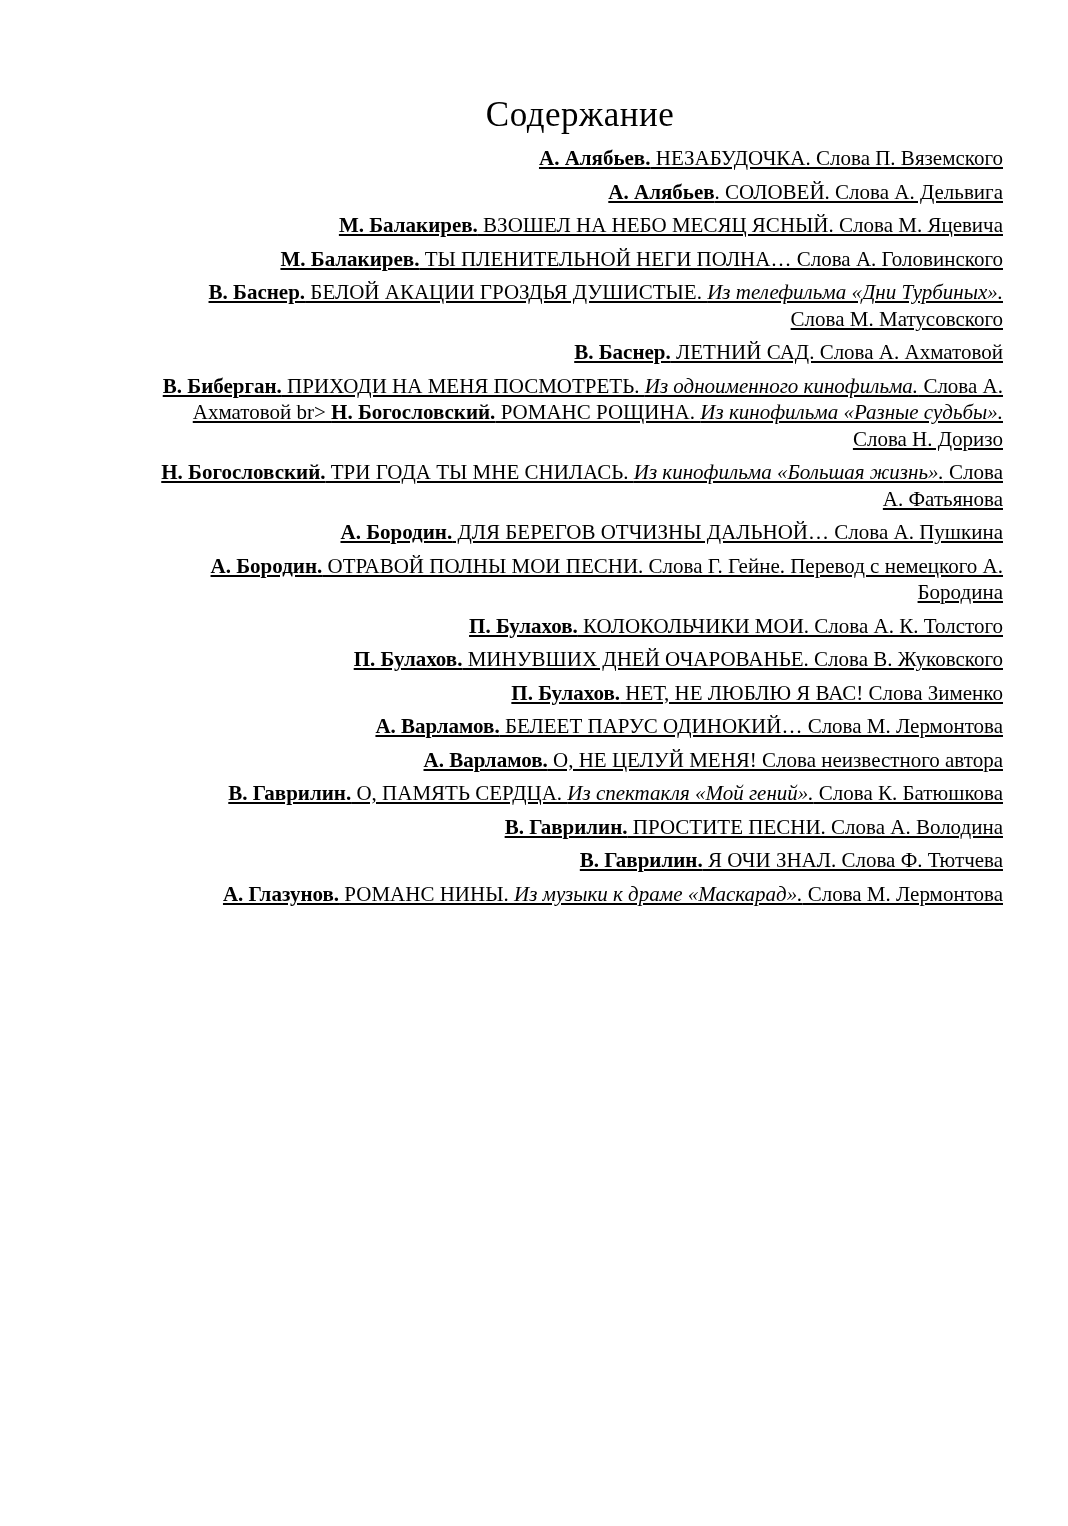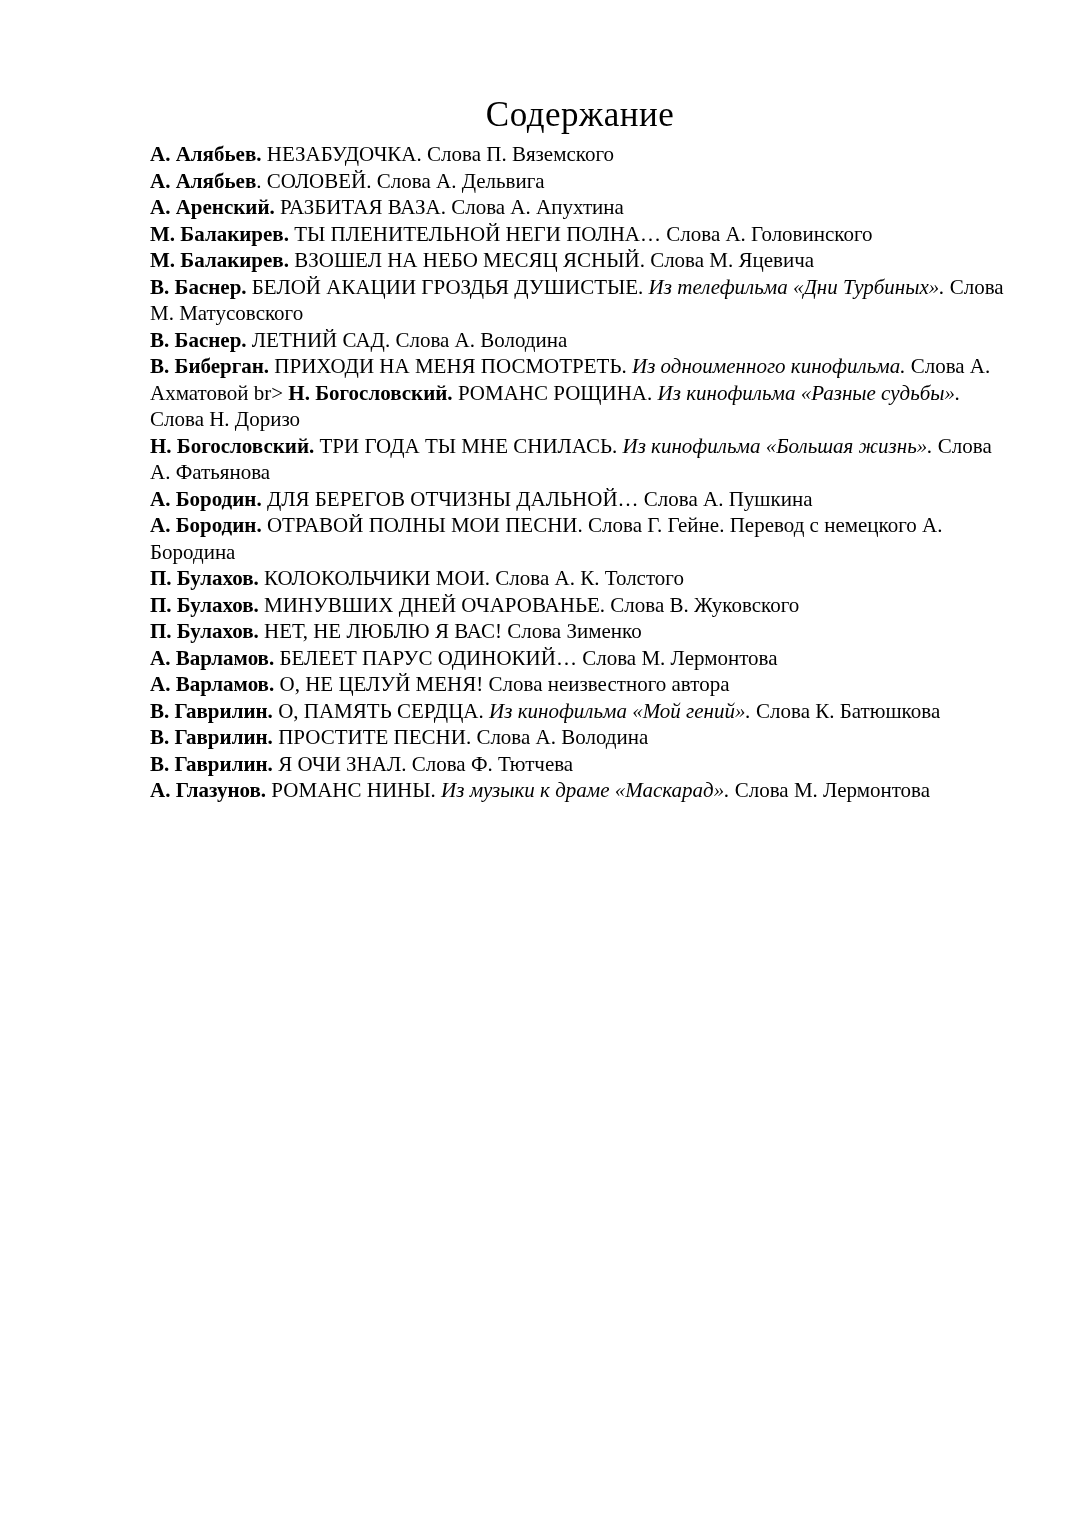--- a/index.html
+++ b/index.html
@@ -27,48 +27,48 @@
     line-height: 46px;
     text-align: center;
     margin: 0 0 3px 0;
     letter-spacing: 0.5px;
   }
   .toc-list {
     font-size: 21px;
     line-height: 26.5px;
   }
   .entry {
-    margin: 0;
+    margin: 7px;
     padding: 0;
-    text-align: left;
+    text-align: right;
+    text-decoration: underline;
   }
   .seg-bold { font-weight: 700; }
   .seg-regular { font-weight: 400; }
   .seg-italic { font-style: italic; font-weight: 400; }
 </style>
 </head>
 <body>
 
 <div class="page">
   <h1 class="doc-title">Содержание</h1>
   <div class="toc-list">
       <div class="entry"><span class="seg-bold">А. Алябьев.</span><span class="seg-regular"> НЕЗАБУДОЧКА. Слова П. Вяземского</span></div>
       <div class="entry"><span class="seg-bold">А. Алябьев</span><span class="seg-regular">. СОЛОВЕЙ. Слова А. Дельвига</span></div>
-      <div class="entry"><span class="seg-bold">А. Аренский.</span><span class="seg-regular"> РАЗБИТАЯ ВАЗА. Слова А. Апухтина</span></div>
+      <div class="entry"><span class="seg-bold">М. Балакирев.</span><span class="seg-regular"> ВЗОШЕЛ НА НЕБО МЕСЯЦ ЯСНЫЙ. Слова М. Яцевича</span></div>
       <div class="entry"><span class="seg-bold">М. Балакирев.</span><span class="seg-regular"> ТЫ ПЛЕНИТЕЛЬНОЙ НЕГИ ПОЛНА… Слова А. Головинского</span></div>
-      <div class="entry"><span class="seg-bold">М. Балакирев.</span><span class="seg-regular"> ВЗОШЕЛ НА НЕБО МЕСЯЦ ЯСНЫЙ. Слова М. Яцевича</span></div>
       <div class="entry"><span class="seg-bold">В. Баснер.</span><span class="seg-regular"> БЕЛОЙ АКАЦИИ ГРОЗДЬЯ ДУШИСТЫЕ. </span><span class="seg-italic">Из телефильма «Дни Турбиных».</span><span class="seg-regular"> Слова М. Матусовского</span></div>
-      <div class="entry"><span class="seg-bold">В. Баснер.</span><span class="seg-regular"> ЛЕТНИЙ САД. Слова А. Володина</span></div>
+      <div class="entry"><span class="seg-bold">В. Баснер.</span><span class="seg-regular"> ЛЕТНИЙ САД. Слова А. Ахматовой</span></div>
       <div class="entry"><span class="seg-bold">В. Биберган.</span><span class="seg-regular"> ПРИХОДИ НА МЕНЯ ПОСМОТРЕТЬ. </span><span class="seg-italic">Из одноименного кинофильма.</span><span class="seg-regular"> Слова А. Ахматовой br&gt; </span><span class="seg-bold">Н. Богословский.</span><span class="seg-regular"> РОМАНС РОЩИНА. </span><span class="seg-italic">Из кинофильма «Разные судьбы».</span><span class="seg-regular"> Слова Н. Доризо</span></div>
       <div class="entry"><span class="seg-bold">Н. Богословский.</span><span class="seg-regular"> ТРИ ГОДА ТЫ МНЕ СНИЛАСЬ. </span><span class="seg-italic">Из кинофильма «Большая жизнь».</span><span class="seg-regular"> Слова А. Фатьянова</span></div>
       <div class="entry"><span class="seg-bold">А. Бородин.</span><span class="seg-regular"> ДЛЯ БЕРЕГОВ ОТЧИЗНЫ ДАЛЬНОЙ… Слова А. Пушкина</span></div>
       <div class="entry"><span class="seg-bold">А. Бородин.</span><span class="seg-regular"> ОТРАВОЙ ПОЛНЫ МОИ ПЕСНИ. Слова Г. Гейне. Перевод с немецкого А. Бородина</span></div>
       <div class="entry"><span class="seg-bold">П. Булахов.</span><span class="seg-regular"> КОЛОКОЛЬЧИКИ МОИ. Слова А. К. Толстого</span></div>
       <div class="entry"><span class="seg-bold">П. Булахов.</span><span class="seg-regular"> МИНУВШИХ ДНЕЙ ОЧАРОВАНЬЕ. Слова В. Жуковского</span></div>
       <div class="entry"><span class="seg-bold">П. Булахов.</span><span class="seg-regular"> НЕТ, НЕ ЛЮБЛЮ Я ВАС! Слова Зименко</span></div>
       <div class="entry"><span class="seg-bold">А. Варламов.</span><span class="seg-regular"> БЕЛЕЕТ ПАРУС ОДИНОКИЙ… Слова М. Лермонтова</span></div>
       <div class="entry"><span class="seg-bold">А. Варламов.</span><span class="seg-regular"> О, НЕ ЦЕЛУЙ МЕНЯ! Слова неизвестного автора</span></div>
-      <div class="entry"><span class="seg-bold">В. Гаврилин.</span><span class="seg-regular"> О, ПАМЯТЬ СЕРДЦА. </span><span class="seg-italic">Из кинофильма «Мой гений».</span><span class="seg-regular"> Слова К. Батюшкова</span></div>
+      <div class="entry"><span class="seg-bold">В. Гаврилин.</span><span class="seg-regular"> О, ПАМЯТЬ СЕРДЦА. </span><span class="seg-italic">Из спектакля «Мой гений».</span><span class="seg-regular"> Слова К. Батюшкова</span></div>
       <div class="entry"><span class="seg-bold">В. Гаврилин.</span><span class="seg-regular"> ПРОСТИТЕ ПЕСНИ. Слова А. Володина</span></div>
       <div class="entry"><span class="seg-bold">В. Гаврилин.</span><span class="seg-regular"> Я ОЧИ ЗНАЛ. Слова Ф. Тютчева</span></div>
       <div class="entry"><span class="seg-bold">А. Глазунов.</span><span class="seg-regular"> РОМАНС НИНЫ. </span><span class="seg-italic">Из музыки к драме «Маскарад».</span><span class="seg-regular"> Слова М. Лермонтова</span></div>
     </div>
 </div>
 
 </body></html>

